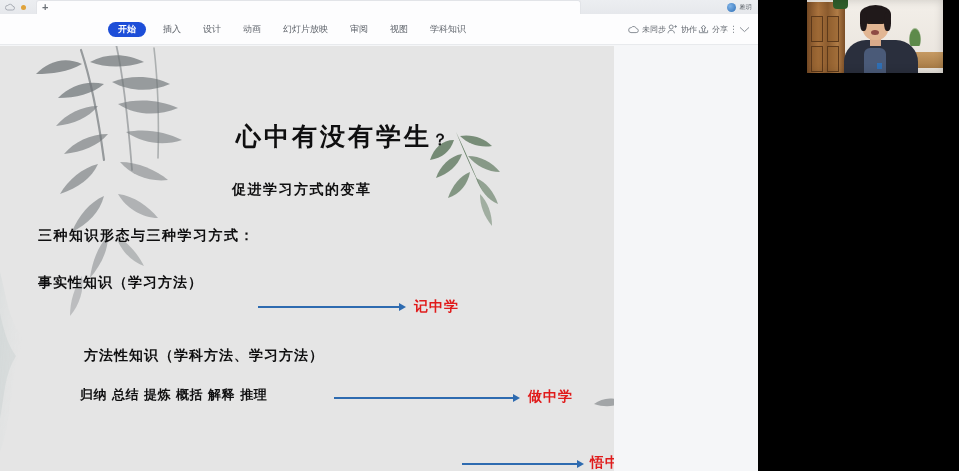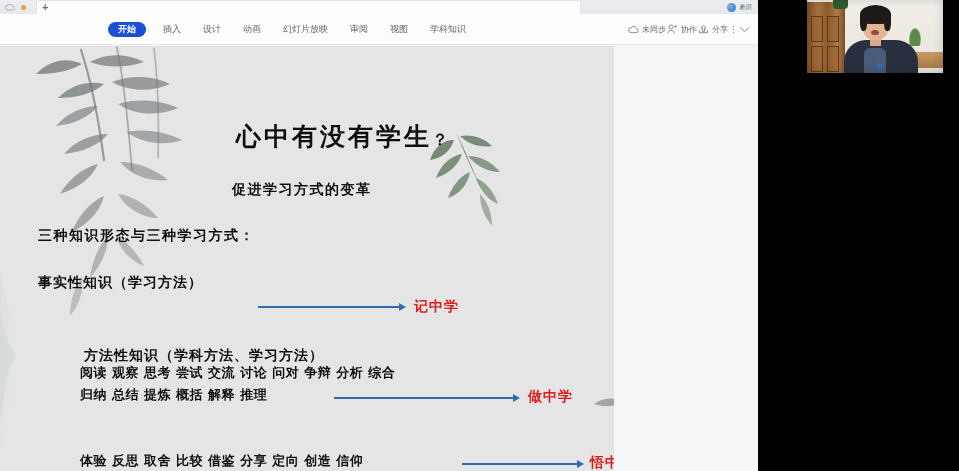--- a/index.html
+++ b/index.html
@@ -398,29 +398,27 @@
       <div class="stext" id="line-intro">三种知识形态与三种学习方式：</div>
 
       <div class="stext" id="head-fact">事实性知识（学习方法）</div>
       <div class="arrow" id="arrow-1">
         <span class="shaft"></span>
         <span class="head"></span>
       </div>
       <div class="redlabel" id="red-ji">记中学</div>
 
       <div class="stext" id="head-method">方法性知识（学科方法、学习方法）</div>
-      <div class="stext" id="words-method1">阅读 观察 思考 尝试 交流 讨论 问对 争辩 分析 综合</div>
       <div class="stext" id="words-method2">归纳 总结 提炼 概括 解释 推理</div>
       <div class="arrow" id="arrow-2">
         <span class="shaft"></span>
         <span class="head"></span>
       </div>
       <div class="redlabel" id="red-zuo">做中学</div>
 
-      <div class="stext" id="words-value">体验 反思 取舍 比较 借鉴 分享 定向 创造 信仰</div>
       <div class="arrow" id="arrow-3">
         <span class="shaft"></span>
         <span class="head"></span>
       </div>
       <div class="redlabel" id="red-wu">悟中学</div>
 
     </div>
   </div>
 
   <div id="right-panel">

